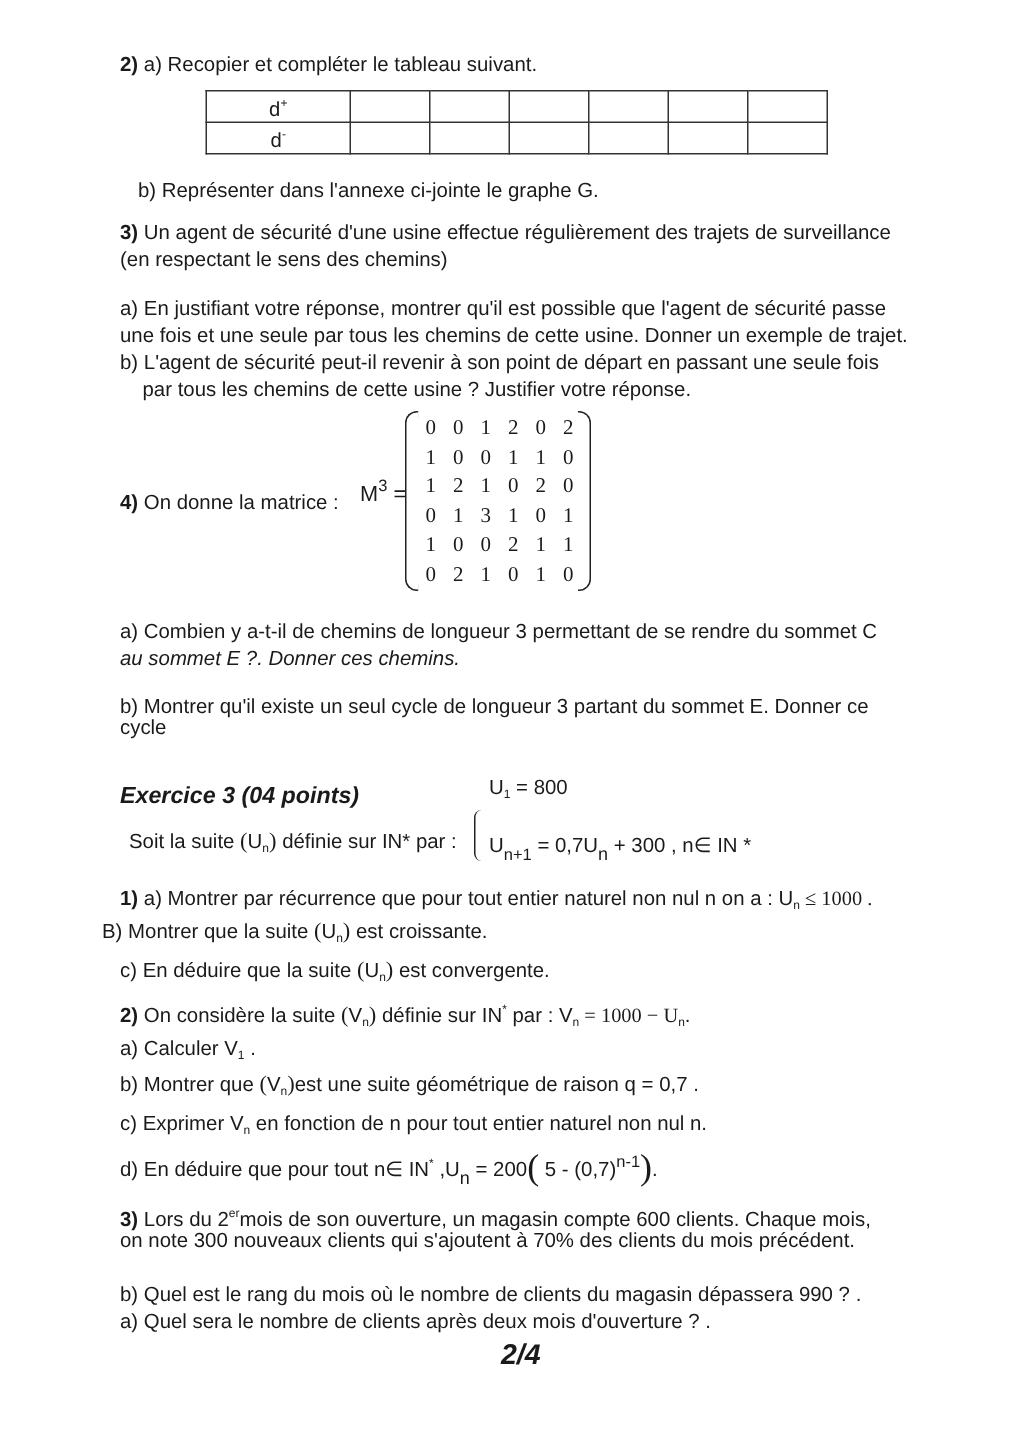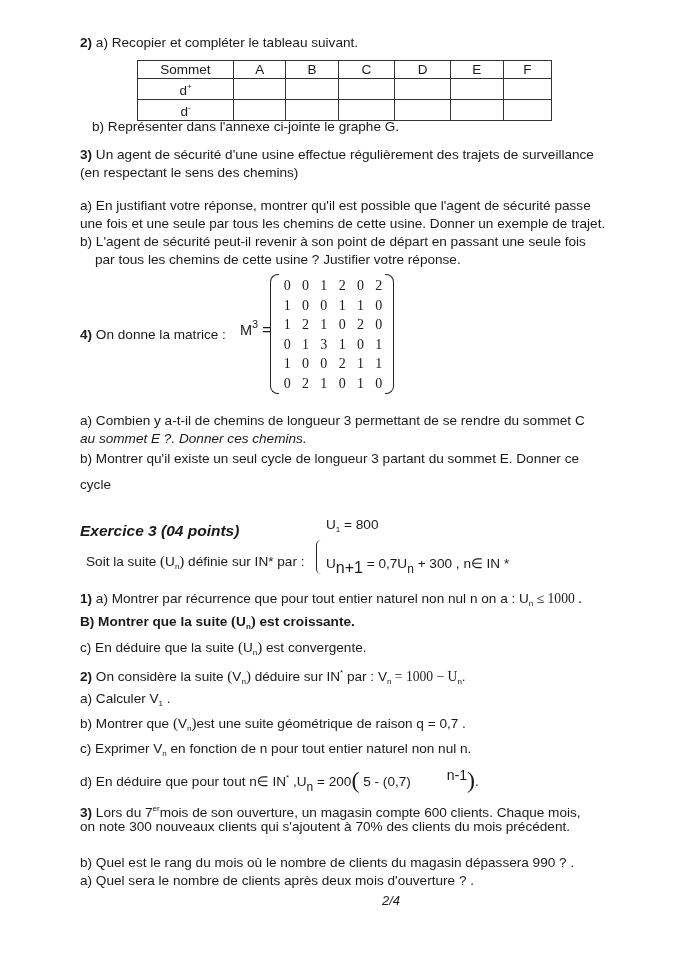--- a/index.html
+++ b/index.html
@@ -31,29 +31,20 @@
 </style>
 </head>
 <body>
 
 <div class="abs line" style="left:80px; top:34px;">
   <span class="b">2)</span><span> a) Recopier et compléter le tableau suivant.</span>
 </div>
 
 <table class="deg">
   <tbody>
-      <tr>
-    <td class="first">Sommet</td>
-    <td>A</td>
-    <td>B</td>
-    <td>C</td>
-    <td>D</td>
-    <td>E</td>
-    <td>F</td>
-  </tr>
   <tr>
     <td class="first"><span>d</span><sup class="s">+</sup></td>
     <td></td>
     <td></td>
     <td></td>
     <td></td>
     <td></td>
     <td></td>
   </tr>
   <tr>
@@ -124,62 +115,62 @@
       <div class="cell">1</div>
       <div class="cell">0</div>
       <div class="cell">1</div>
       <div class="cell">0</div>
     </div>
   <div class="rp"></div>
 </div>
 
 <div class="abs line" style="left:80px; top:412px;"> a) Combien y a-t-il de chemins de longueur 3 permettant de se rendre du sommet C</div>
 <div class="abs line" style="left:80px; top:430px;font-style:italic;">au sommet E ?. Donner ces chemins.</div>
-<div class="abs line" style="left:80px; top:450px;">b) Montrer qu'il existe un seul cycle de longueur 3 partant du sommet E. Donner ce</div>
+<div class="abs line" style="left:80px; top:462px;">b) Montrer qu'il existe un seul cycle de longueur 3 partant du sommet E. Donner ce</div>
 <div class="abs line" style="left:80px; top:476px;">cycle</div>
 
 <div class="abs heading" style="left:80px; top:522px;">Exercice 3  (04 points)</div>
 
 <div class="abs line" style="left:86px; top:552px;">
   <span>Soit la suite </span><span class="paren">(</span><span>U</span><sub class="s">n</sub><span class="paren">)</span><span> définie sur IN* par :</span>
 </div>
 <div class="brace"></div>
 <div class="abs line" style="left:326px; top:516px;">
   <span>U</span><sub class="s">1</sub><span> = 800</span>
 </div>
 <div class="abs line" style="left:326px; top:555px;">
-  <span>U</span><sub style="font-size:16px; vertical-align:-5px;margin-top:34px;">n+1</sub><span> = 0,7U</span><sub style="font-size:12px; vertical-align:-5px;">n</sub><span> + 300 ,   n∈ IN *</span>
+  <span>U</span><sub style="font-size:11px; vertical-align:-5px;margin-top:34px;">n+1</sub><span> = 0,7U</span><sub style="font-size:12px; vertical-align:-5px;">n</sub><span> + 300 ,   n∈ IN *</span>
 </div>
 
 <div class="abs line" style="left:80px; top:590px;">
   <span class="b">1)</span><span> a) Montrer par récurrence que pour tout entier naturel non nul n on a : U</span><sub class="s">n</sub><span class="serif"> ≤ 1000 .</span>
 </div>
-<div class="abs line" style="left:80px; top:612px;font-weight:bold;">
+<div class="abs line" style="left:68px; top:612px;">
   <span>B) Montrer que la suite </span><span class="paren">(</span>U<sub class="s">n</sub><span class="paren">)</span><span> est croissante.</span>
 </div>
 <div class="abs line" style="left:80px; top:638px;">
   <span> c) En déduire que la suite </span><span class="paren">(</span>U<sub class="s">n</sub><span class="paren">)</span><span> est convergente.</span>
 </div>
 
 <div class="abs line" style="left:80px; top:664px;">
-  <span class="b">2)</span><span> On considère la suite </span><span class="paren">(</span><span>V</span><sub class="s">n</sub><span class="paren">)</span><span> déduire sur IN</span><sup class="s">*</sup><span> par :  V</span><sub class="s">n</sub><span class="serif"> = 1000 − U</span><sub class="s">n</sub><span>.</span>
+  <span class="b">2)</span><span> On considère la suite </span><span class="paren">(</span><span>V</span><sub class="s">n</sub><span class="paren">)</span><span> définie sur IN</span><sup class="s">*</sup><span> par :  V</span><sub class="s">n</sub><span class="serif"> = 1000 − U</span><sub class="s">n</sub><span>.</span>
 </div>
 <div class="abs line" style="left:80px; top:690px;">
   <span>  a) Calculer  V</span><sub class="s">1</sub><span> .</span>
 </div>
 <div class="abs line" style="left:80px; top:714px;">
   <span>  b) Montrer que </span><span class="paren">(</span>V<sub class="s">n</sub><span class="paren">)</span><span>est une suite géométrique de raison  q = 0,7 .</span>
 </div>
 <div class="abs line" style="left:80px; top:740px;">
   <span>c)  Exprimer V</span><sub class="s">n</sub><span>  en fonction de n pour tout entier naturel non nul n.</span>
 </div>
 <div class="abs line" style="left:80px; top:766px;">
-  <span>d) En déduire que pour tout  n∈ IN</span><sup class="s">*</sup><span> ,U</span><sub style="font-size:12px; vertical-align:-5px;">n</sub><span> = 200</span><span class="bigparen">(</span><span> 5 - (0,7)</span><sup style="font-size:14px; vertical-align:6px;margin-left:36px;">n-1</sup><span class="bigparen">)</span><span>.</span>
+  <span>d) En déduire que pour tout  n∈ IN</span><sup class="s">*</sup><span> ,U</span><sub style="font-size:12px; vertical-align:-5px;">n</sub><span> = 200</span><span class="bigparen">(</span><span> 5 - (0,7)</span><sup style="font-size:11px; vertical-align:6px;">n-1</sup><span class="bigparen">)</span><span>.</span>
 </div>
 
 <div class="abs line" style="left:80px; top:800px;">
-  <span class="b">3)</span><span> Lors du 7</span><sup class="s">er</sup><span>mois de son ouverture, un magasin compte 600 clients. Chaque mois,</span>
+  <span class="b">3)</span><span> Lors du 2</span><sup class="s">er</sup><span>mois de son ouverture, un magasin compte 600 clients. Chaque mois,</span>
 </div>
 <div class="abs line" style="left:80px; top:818px;">on note 300 nouveaux clients qui s'ajoutent à 70% des clients du mois précédent.</div>
 <div class="abs line" style="left:80px; top:836px;margin-top:36px;">a) Quel sera le nombre de clients après deux mois d'ouverture ? .</div>
 <div class="abs line" style="left:80px; top:854px;">b) Quel est le rang du mois où le nombre de clients du magasin dépassera 990 ? .</div>
 
-<div class="abs" style="left:334px; top:893px; font-weight:normal; font-style:italic; font-size:13px;margin-left:48px;">2/4</div>
+<div class="abs" style="left:334px; top:893px; font-weight:bold; font-style:italic; font-size:19px;">2/4</div>
 
 </body></html>

